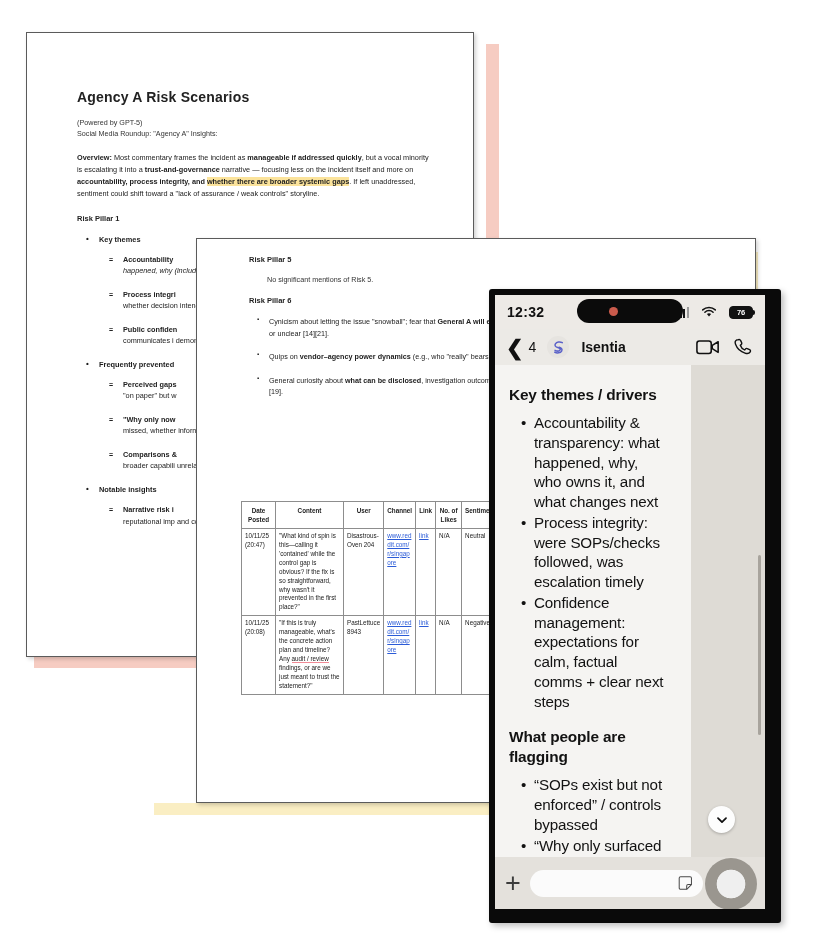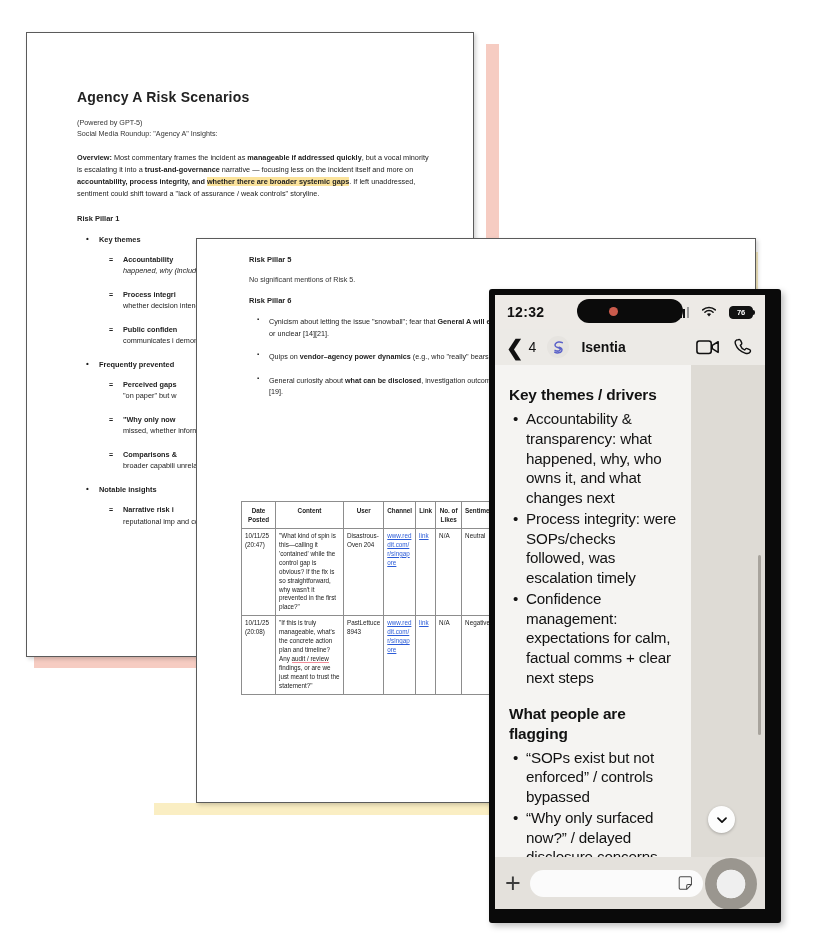--- a/index.html
+++ b/index.html
@@ -31,21 +31,21 @@
   #doc-2 { left:196px; top:238px; width:560px; height:565px;padding-left:16px; }
 
   .doc-inner { padding:56px 44px 10px 50px; }
   #doc-2 .doc-inner { padding:16px 28px 10px 36px; }
 
   
   .d-title { font-size:14px; font-weight:bold; color:#222; letter-spacing:.2px; margin:0 0 12px 0; }
   .d-meta  { font-size:7.2px; color:#333; line-height:1.55; margin:0 0 13px 0; }
   .d-para  { font-size:7.3px; color:#222; line-height:1.62; margin:0 0 14px 0; }
   .d-h     { font-size:7.5px; font-weight:bold; color:#222; margin:0 0 11px 0; }
-  .d-sub   { font-size:7.2px; color:#333; margin:0 0 12px 0; }
+  .d-sub   { font-size:7.2px; color:#333; margin:0 0 12px 18px; }
   b.s { font-weight:bold; }
   i.s { font-style:italic; }
   .hl  { background:#fbe39b; }
 
   ul.lvl1 { list-style:none; margin:0 0 0 0; padding:0 0 0 22px; }
   ul.lvl1 > li { position:relative; font-size:7.4px; font-weight:bold; color:#1c1c1c;
                  margin-bottom:11px; line-height:1.5; }
   ul.lvl1 > li::before { content:"•"; position:absolute; left:-13px; top:-1px; font-size:8px; }
 
   ul.lvl2 { list-style:none; margin:9px 0 0 0; padding:0 0 0 24px; }
@@ -113,21 +113,21 @@
   .nav-right { margin-left:auto; display:flex; align-items:center; gap:13px; }
 
   
   .convo { flex:1 1 auto; position:relative; background:#dedbd5; overflow:hidden; }
   .bubble { position:absolute; left:0px; top:0px; width:196px; background:#f5f4f2;
             padding:4px 14px 10px 14px; }
   .today { position:absolute; left:126px; top:8px; font-size:13px; font-weight:bold; color:#111; }
   .msg { font-size:15.2px; line-height:1.3; color:#121212; letter-spacing:-.15px; }
   .msg .cut { color:#121212; }
   .msg h4 { font-size:15.4px; font-weight:bold; margin:16px 0 4px 0; }
-  .msg ul { list-style:none; margin:0; padding:0 0 0 17px; }
+  .msg ul { list-style:none; margin:8px; padding:0 0 0 17px; }
   .msg ul li { position:relative; margin-bottom:1px; }
   .msg ul li::before { content:"•"; position:absolute; left:-13px; top:0; }
   .scroll-down { position:absolute; right:30px; bottom:24px; width:27px; height:27px;
                  border-radius:50%; background:#fdfdfd; display:flex; align-items:center;
                  justify-content:center; box-shadow:0 1px 3px rgba(0,0,0,.25); }
   .scrollbar { position:absolute; right:4px; top:190px; width:3px; height:180px;
                background:#a8a49d; border-radius:2px; }
 
   
   .inputbar { height:52px; background:#e4e1dc; display:flex; align-items:center;

